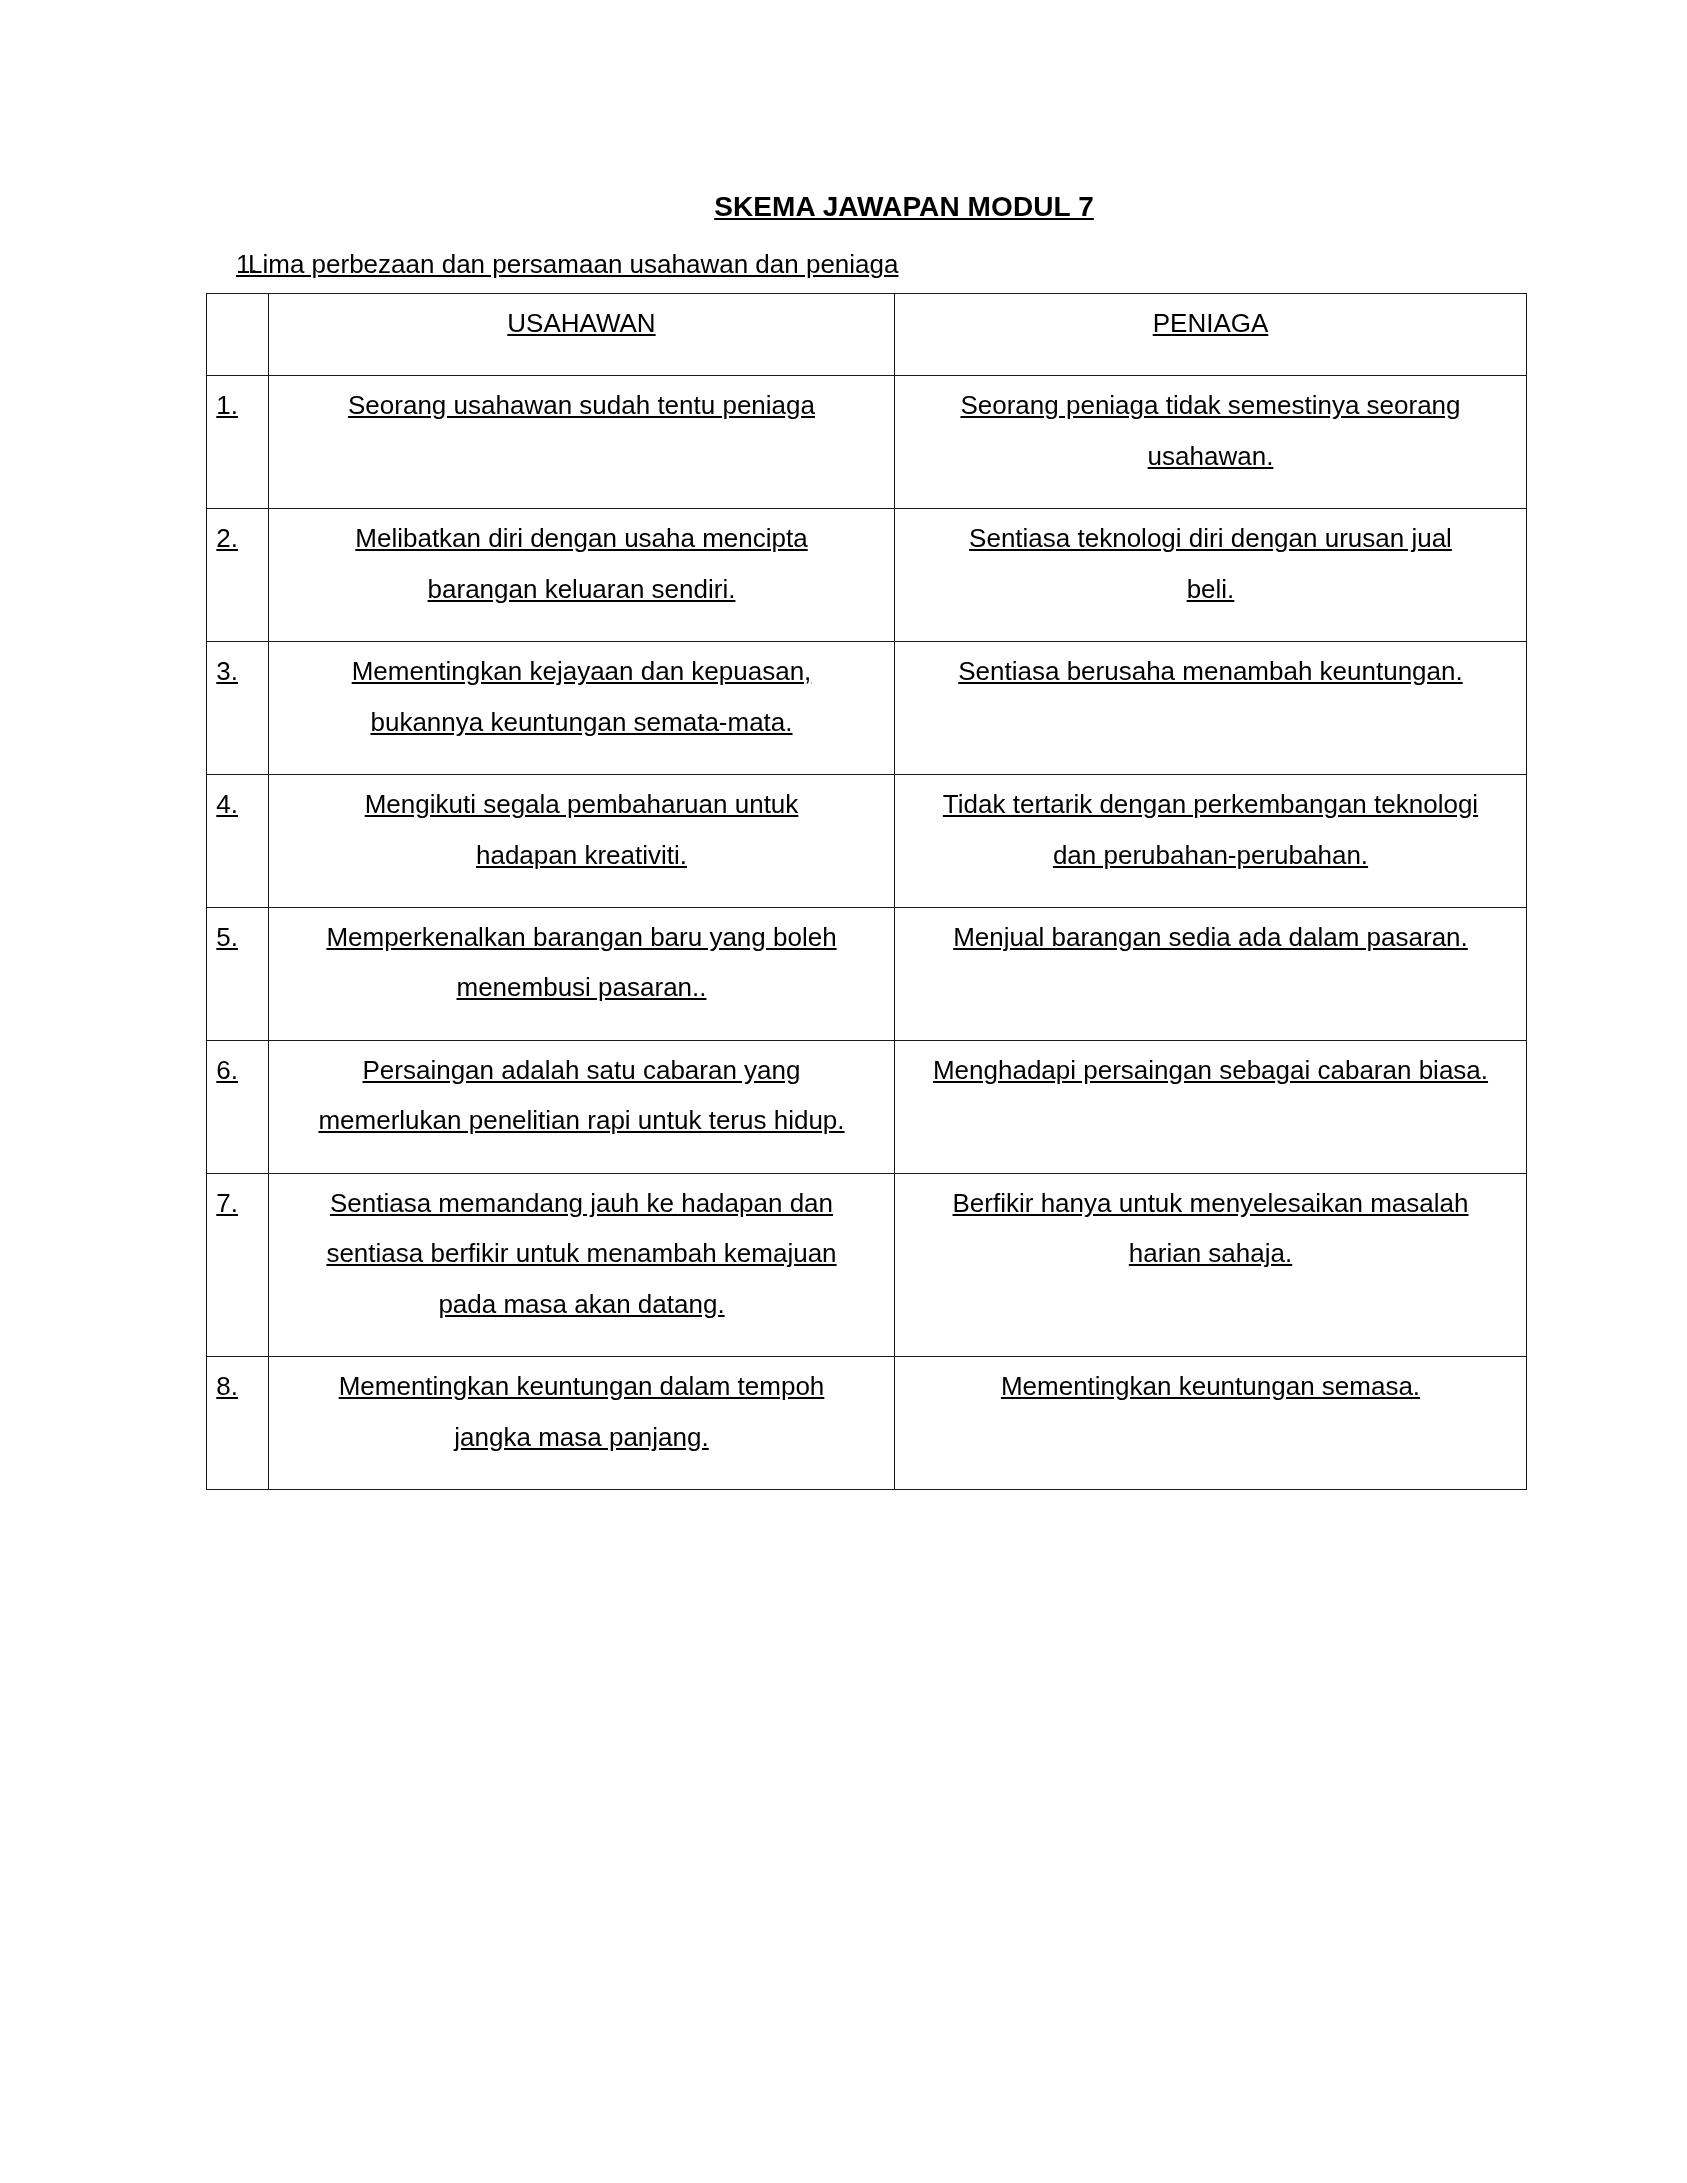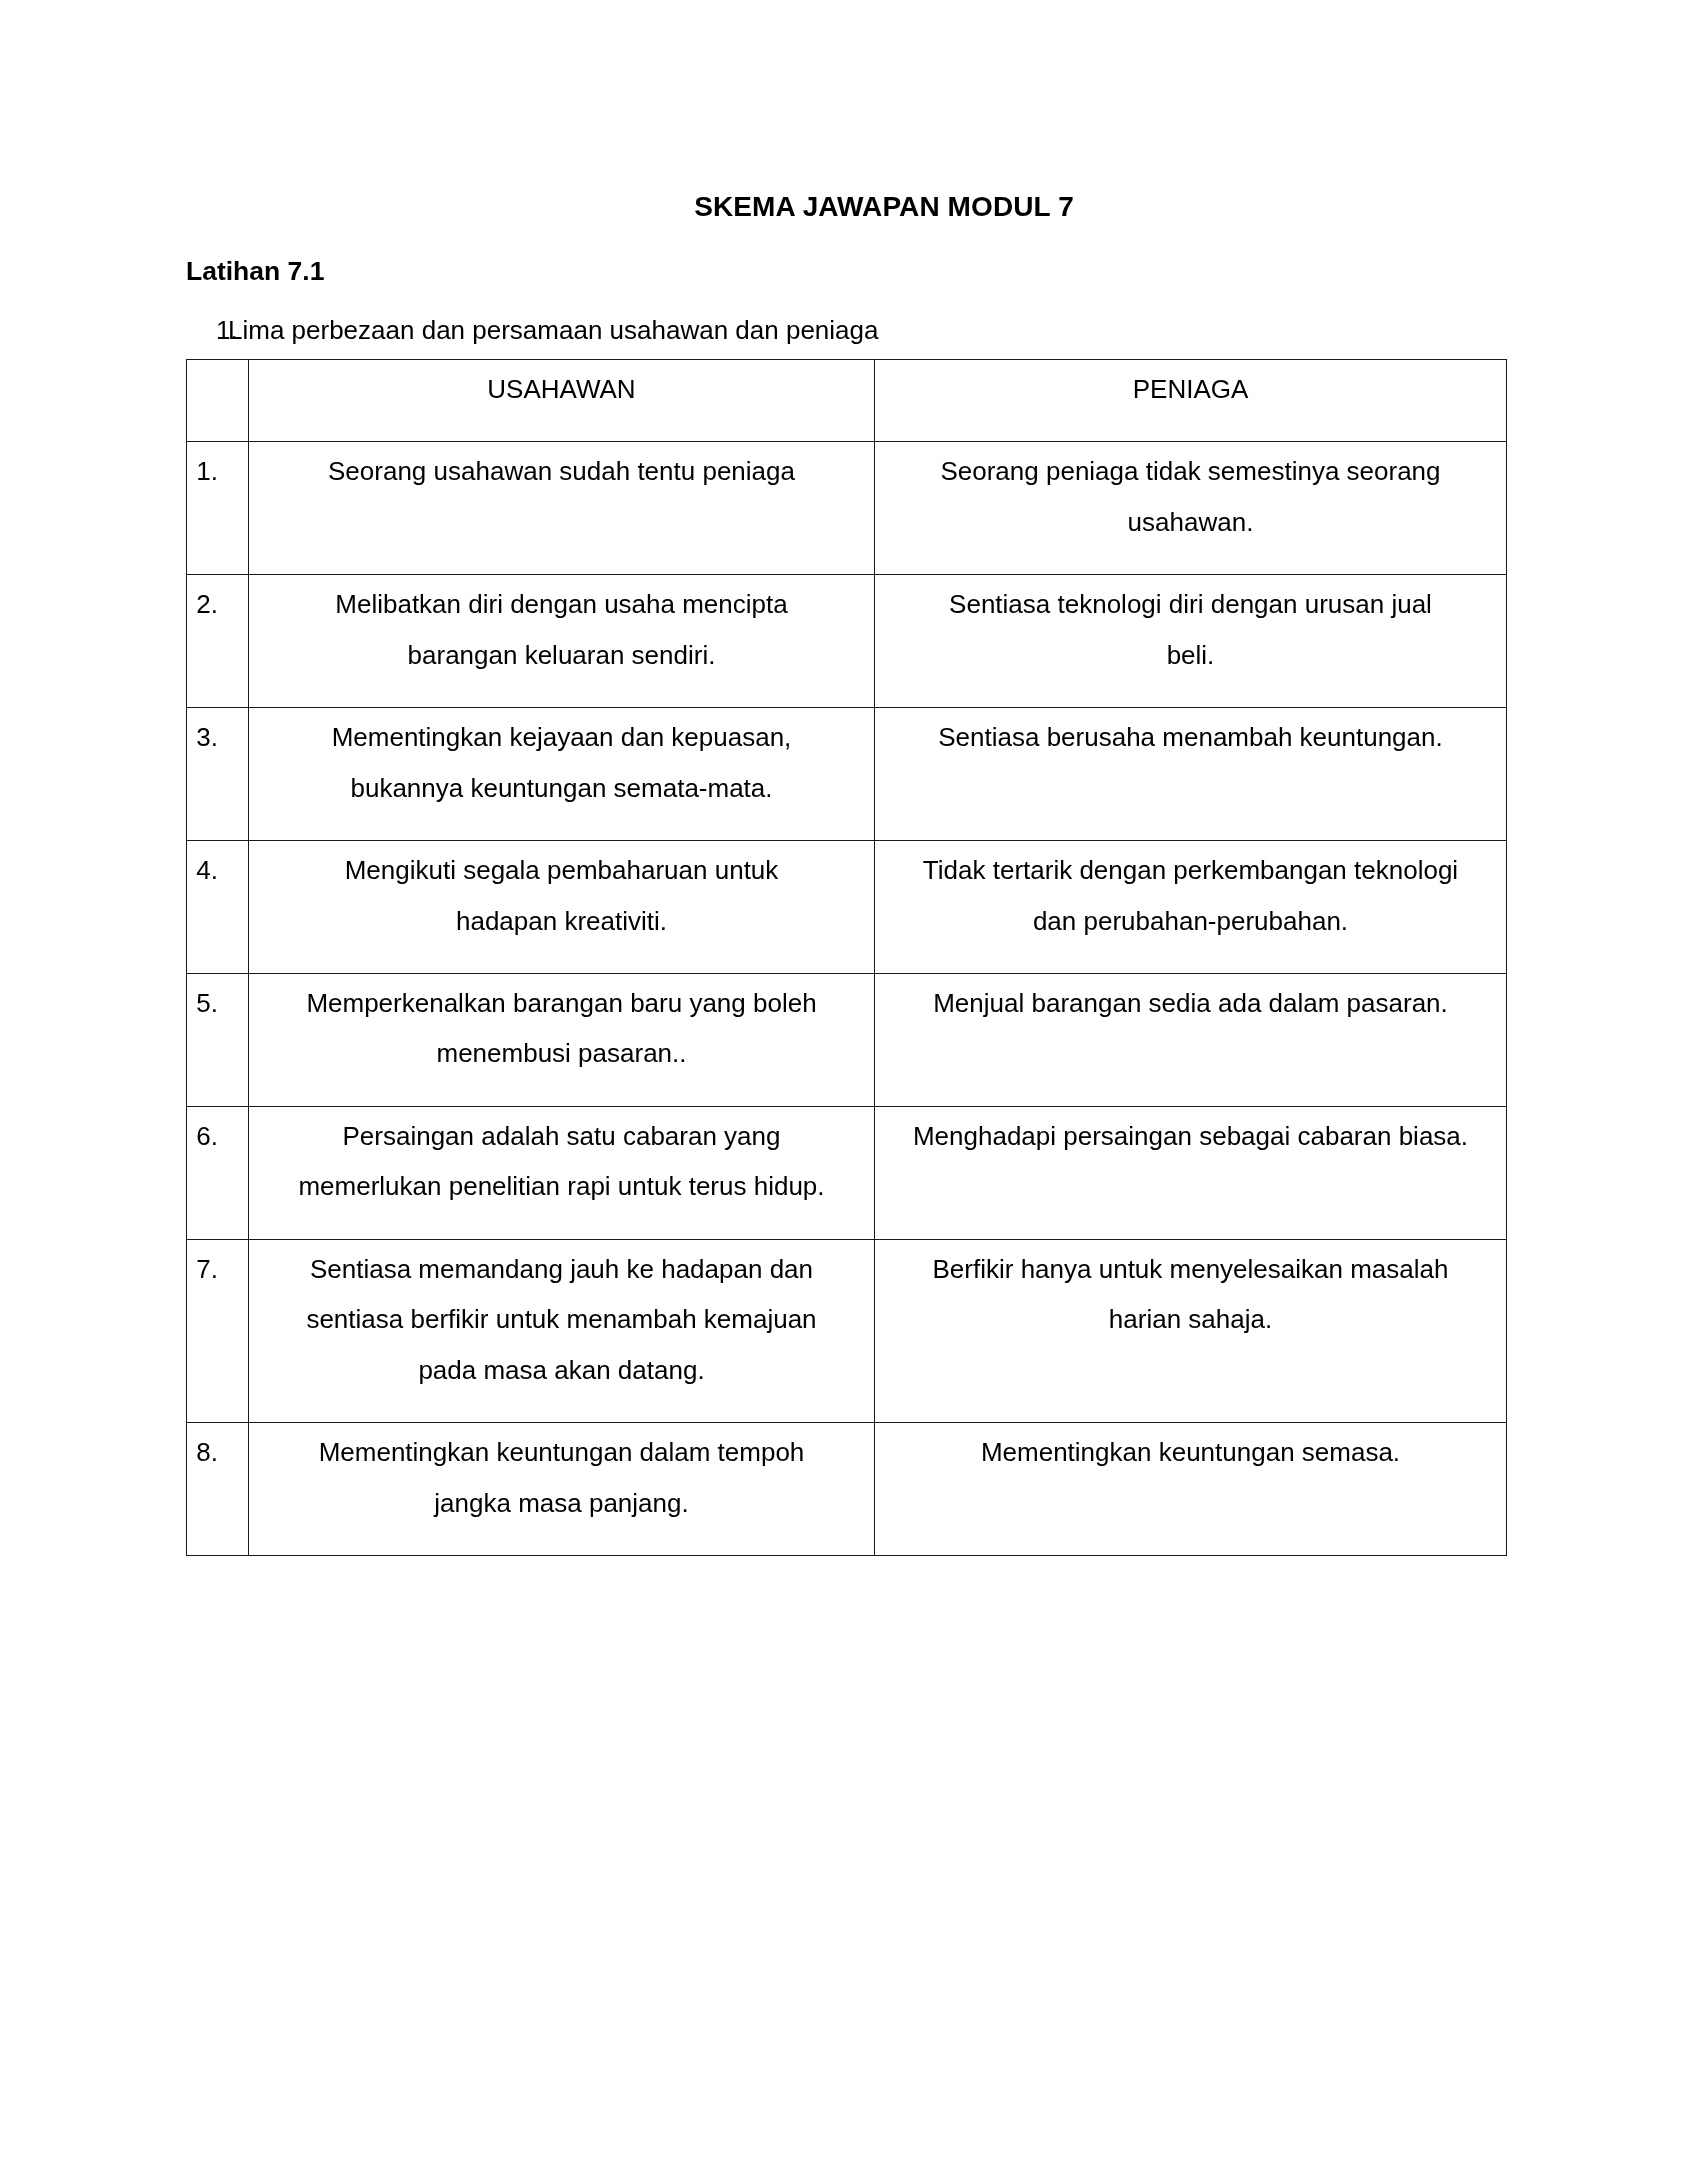--- a/index.html
+++ b/index.html
@@ -15,23 +15,24 @@
     position: relative;
     width: 1688px;
     height: 2183px;
     background: #ffffff;
     box-sizing: border-box;
     padding: 0;
     overflow: hidden;
   }
   .content {
     position: absolute;
-    left: 186px;
+    left: 206px;
     top: 0;
     width: 1396px;
+    text-decoration: underline;
   }
 
   .doc-title {
     text-align: center;
     font-weight: bold;
     font-size: 28px;
     letter-spacing: 0.1px;
     margin: 0;
     padding-top: 193px;
     line-height: 1.0;
@@ -109,23 +110,20 @@
   }
 </style>
 </head>
 <body>
 
 <div class="page">
   <div class="content">
 
     <h1 class="doc-title">SKEMA JAWAPAN MODUL 7</h1>
 
-    <div class="section-heading">
-      <span>Latihan 7.1</span>
-    </div>
 
     <div class="q-item">
       <span class="q-num">1.</span>
       <span class="q-text">Lima perbezaan dan persamaan usahawan dan peniaga</span>
     </div>
 
     <table class="answer-table">
       <colgroup>
         <col class="c-num">
         <col class="c-usaha">

